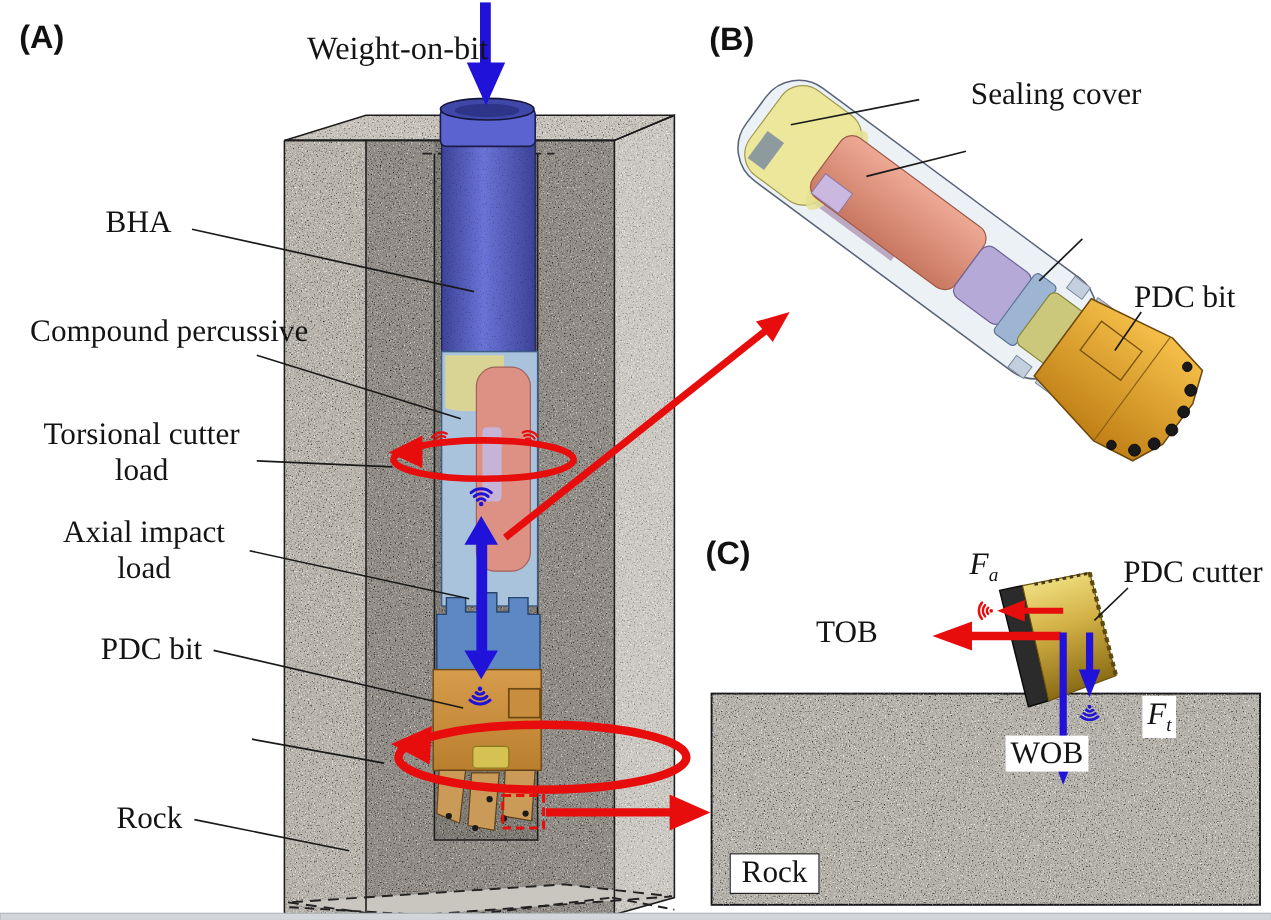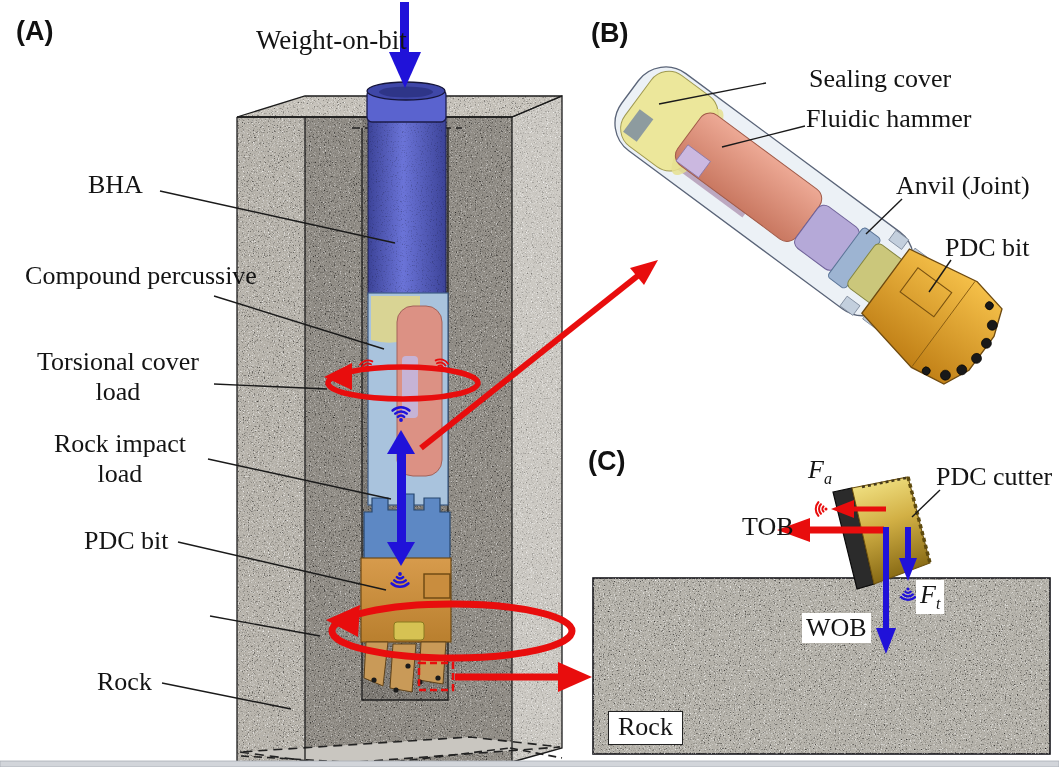--- a/index.html
+++ b/index.html
@@ -2,21 +2,21 @@
 <html><head>
 <meta charset="utf-8">
 <style>
   html,body{margin:0;padding:0;background:#fff;}
   .stage{position:relative;width:1059px;height:767px;overflow:hidden;background:#fff;
          font-family:"Liberation Serif", serif;}
   .scene{position:absolute;left:0;top:0;}
   .lbl{position:absolute;color:#141414;font-size:26px;line-height:1.15;white-space:nowrap;}
   .lbl.center{text-align:center;white-space:normal;}
   .letter{font-family:"Liberation Sans", sans-serif;font-weight:700;font-size:27px;color:#111;}
-  .whitebox{background:#ffffff;padding:0 4px;}
+  .whitebox{background:#ffffff;padding:0 4px;margin-left:36px;}
   .rockbox{background:#ffffff;border:1.5px solid #222;padding:0 9px 2px 9px;}
   .ital{font-style:italic;}
   sub{font-size:16px;}
 </style>
 </head>
 <body>
 
 <div class="stage">
 
 <svg class="scene" width="1059" height="767" viewBox="0 0 1059 767">
@@ -257,38 +257,36 @@
 </svg>
 
 <div class="lbl letter" style="left:16px;top:16px;">(A)</div>
 <div class="lbl" style="left:256px;top:25px;font-size:27px;">Weight-on-bit</div>
 <div class="lbl" style="left:88px;top:170px;text-align:right;">BHA</div>
 
 <div class="lbl center" style="left:0px;top:261px;width:282px;">
   <div>Compound percussive</div>
 </div>
 <div class="lbl center" style="left:18px;top:347px;width:200px;">
-  <div>Torsional cover</div>
+  <div>Torsional cutter</div>
   <div>load</div>
 </div>
 <div class="lbl center" style="left:40px;top:429px;width:160px;">
-  <div>Rock impact</div>
+  <div>Axial impact</div>
   <div>load</div>
 </div>
 
 <div class="lbl" style="left:84px;top:526px;">PDC bit</div>
 <div class="lbl" style="left:97px;top:667px;">Rock</div>
 
 <div class="lbl letter" style="left:591px;top:18px;">(B)</div>
 <div class="lbl" style="left:769px;top:64px;margin-left:40px;">Sealing cover</div>
-<div class="lbl" style="left:806px;top:104px;">Fluidic hammer</div>
-<div class="lbl" style="left:896px;top:171px;">Anvil (Joint)</div>
 <div class="lbl" style="left:945px;top:233px;">PDC bit</div>
 
 <div class="lbl letter" style="left:588px;top:446px;">(C)</div>
 <div class="lbl" style="left:808px;top:455px;font-family:Liberation Serif, serif;"><span class="ital">F</span><sub class="ital">a</sub></div>
 <div class="lbl" style="left:936px;top:462px;">PDC cutter</div>
-<div class="lbl" style="left:742px;top:512px;">TOB</div>
+<div class="lbl" style="left:680px;top:512px;">TOB</div>
 <div class="lbl whitebox" style="left:802px;top:613px;">WOB</div>
 <div class="lbl whitebox" style="left:916px;top:580px;"><span class="ital">F</span><sub class="ital">t</sub></div>
 <div class="lbl rockbox" style="left:608px;top:711px;">Rock</div>
 
 </div>
 
 </body></html>

